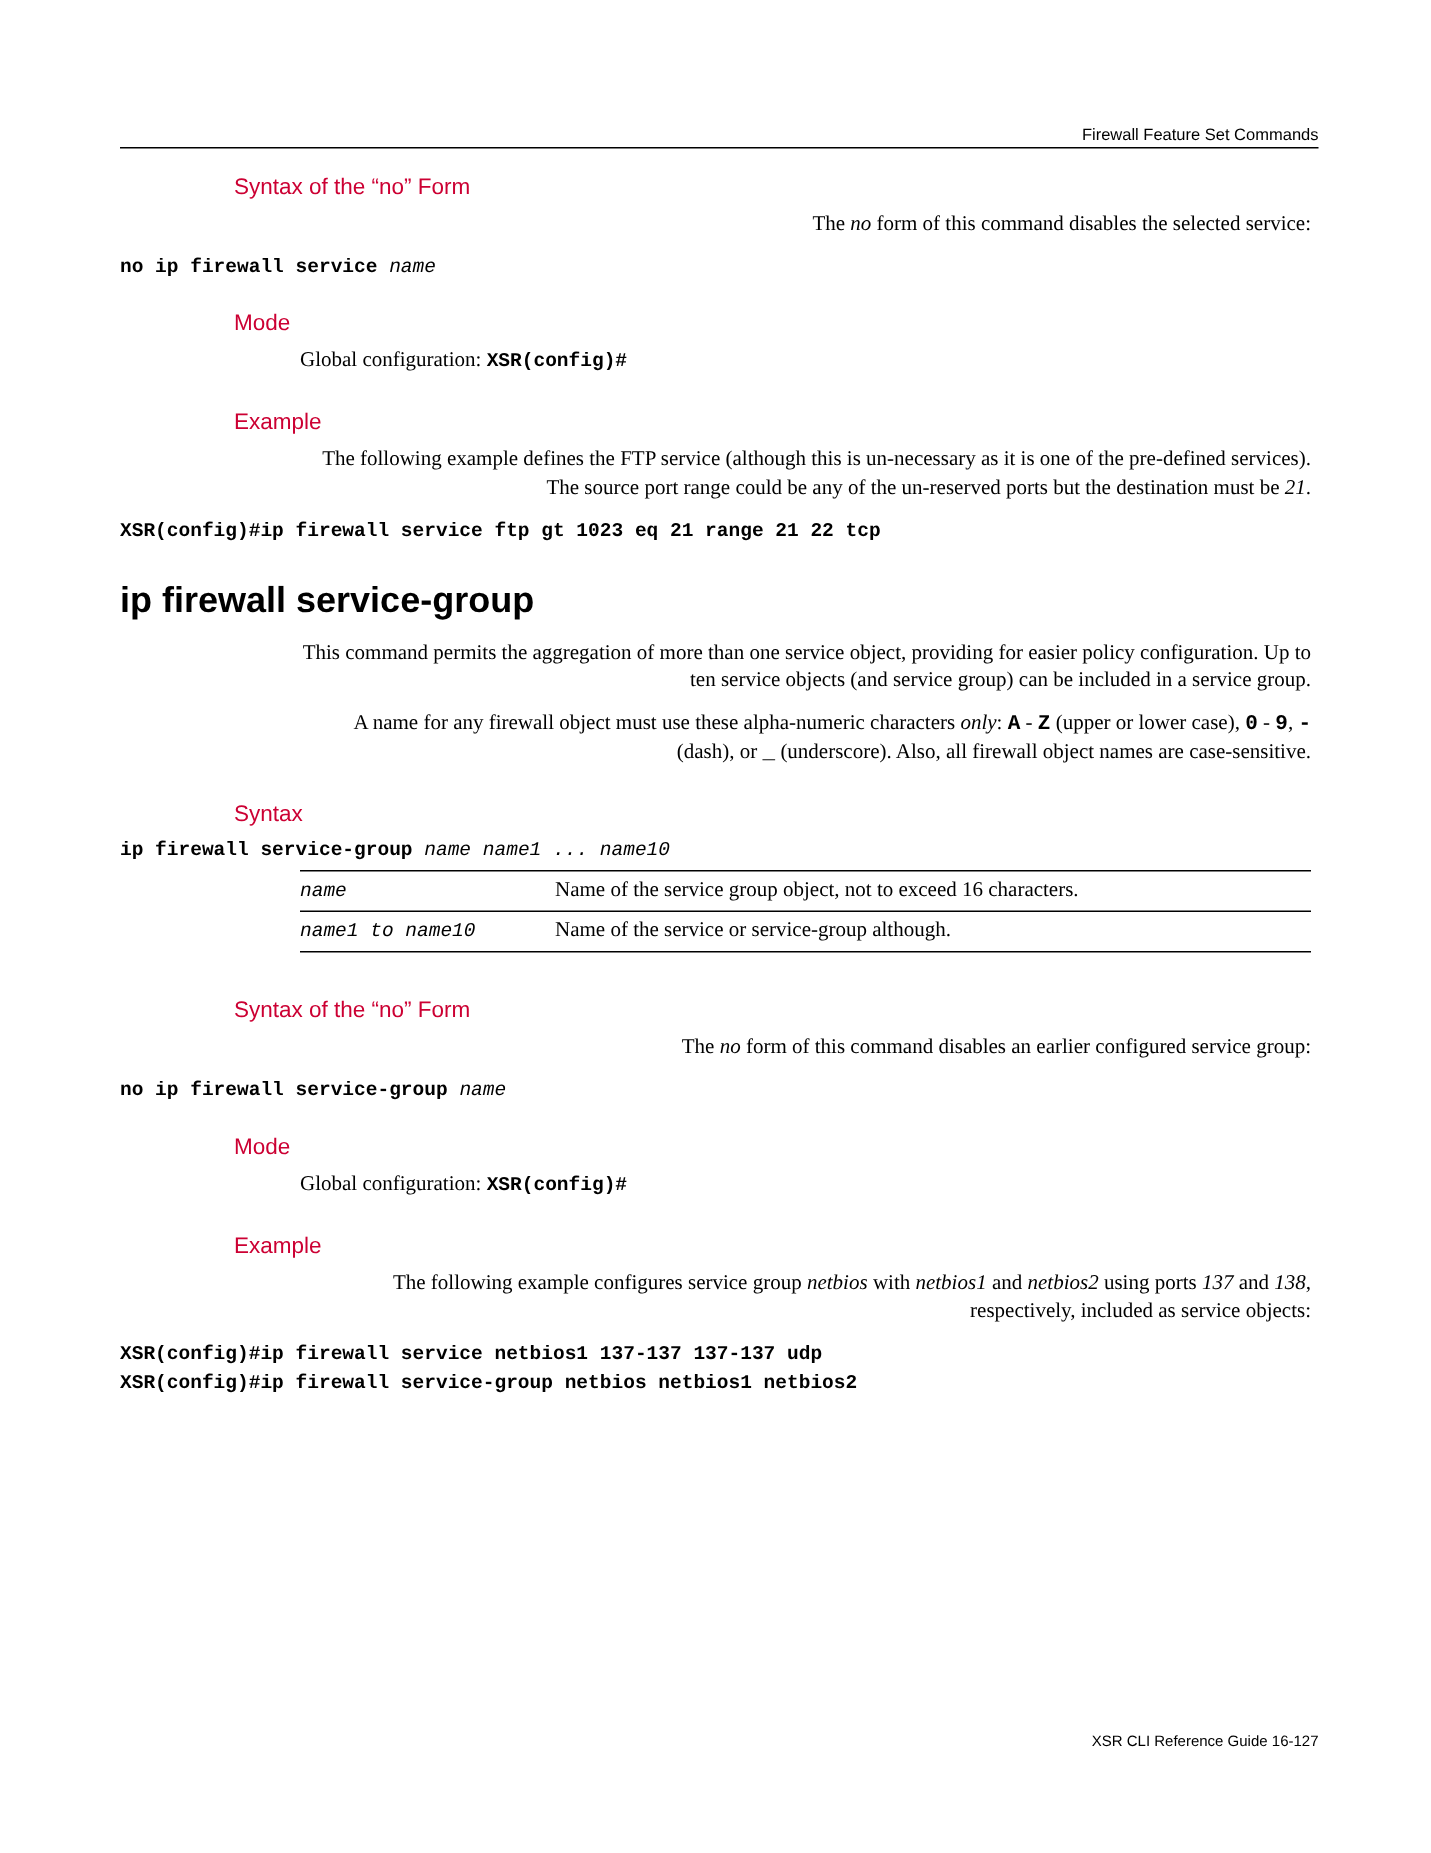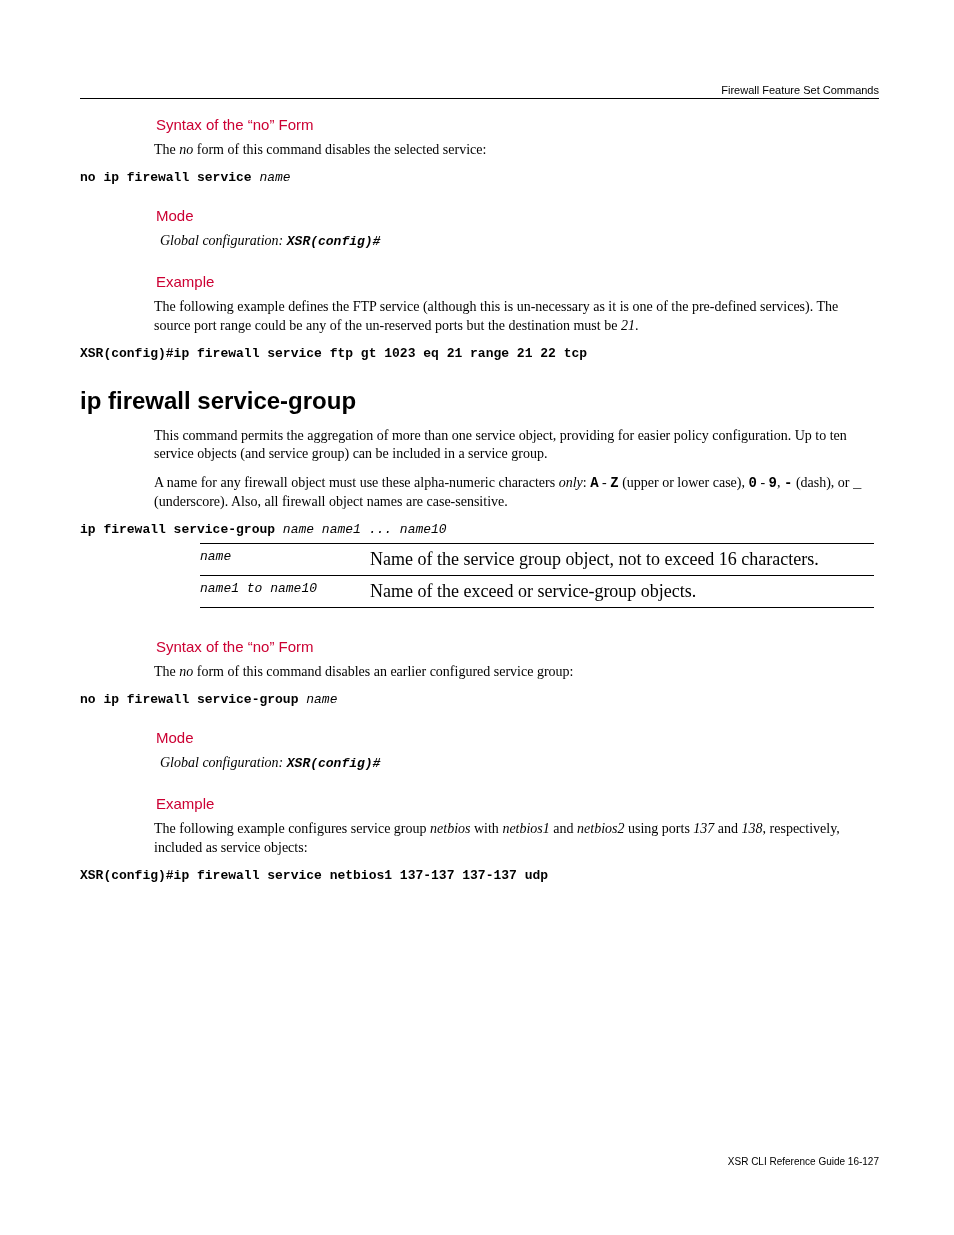--- a/index.html
+++ b/index.html
@@ -43,55 +43,55 @@
   h3.sub-heading {
     font-family: Arial, Helvetica, sans-serif;
     font-weight: normal;
     font-size: 15px;
     color: #cc0033;
     margin-top: 22px;
     margin-bottom: 8px;
     margin-left: 76px;
   }
   .body-text {
-    margin-left: 74px;
+    margin-left: 120px;
     margin-right: 5px;
     line-height: 1.35;
     margin-bottom: 10px;
     font-size: 14px;
+    text-align: right;
   }
   .body-text .italic { font-style: italic; }
   .code-line {
     font-family: 'Courier New', monospace;
     font-size: 13px;
     margin-bottom: 4px;
   }
   .code-line .bold { font-weight: bold; }
   .code-line .italic { font-style: italic; }
   .body-text-inline {
-    margin-left: 80px;
+    margin-left: 120px;
     line-height: 1.35;
     margin-bottom: 10px;
     font-size: 14px;
-    font-style: italic;
   }
   .body-text-inline .mono { font-family: 'Courier New', monospace; font-weight: bold; font-size: 13px; }
   .param-table {
     margin-left: 120px;
     margin-right: 5px;
     border-collapse: collapse;
     width: calc(100% - 125px);
     margin-top: 6px;
   }
   .param-table td {
     border-top: 1px solid #000;
     border-bottom: 1px solid #000;
     padding: 5px 8px 5px 0;
     vertical-align: top;
-    font-size: 18px;
+    font-size: 14px;
   }
   .param-table td.param-name {
     font-family: 'Courier New', monospace;
     font-style: italic;
     width: 170px;
     font-size: 13px;
   }
   .footer {
     position: absolute;
     bottom: 68px;
@@ -130,32 +130,33 @@
   <p class="code-line">
     <span class="bold">XSR(config)#ip firewall service ftp gt 1023 eq 21 range 21 22 tcp</span>
   </p>
 
   <h2 class="section-title">ip firewall service-group</h2>
   <p class="body-text">This command permits the aggregation of more than one service object, providing for easier policy configuration. Up to ten service objects (and service group) can be included in a service group.</p>
   <p class="body-text">
     <span>A name for any firewall object must use these alpha-numeric characters </span><span class="italic">only</span><span>: </span><span class="bold-inline">A</span><span> - </span><span class="bold-inline">Z</span><span> (upper or lower case), </span><span class="bold-inline">0</span><span> - </span><span class="bold-inline">9</span><span>, </span><span class="bold-inline">-</span><span> (dash), or  </span><span class="bold-inline">_</span><span> (underscore). Also, all firewall object names are case-sensitive.</span>
   </p>
 
+  <h3 class="sub-heading">Syntax</h3>
   <p class="code-line">
     <span class="bold">ip firewall service-group </span><span class="italic">name name1 ... name10</span>
   </p>
   <table class="param-table">
     <tbody>
         <tr>
       <td class="param-name">name</td>
       <td>Name of the service group object, not to exceed 16 characters.</td>
     </tr>
     <tr>
       <td class="param-name">name1 to name10</td>
-      <td>Name of the exceed or service-group objects.</td>
+      <td>Name of the service or service-group although.</td>
     </tr>
   </tbody>
     </table>
 
   <h3 class="sub-heading" style="margin-top:30px">Syntax of the “no” Form</h3>
   <p class="body-text">
     <span>The </span><span class="italic">no</span><span> form of this command disables an earlier configured service group:</span>
   </p>
   <p class="code-line">
     <span class="bold">no ip firewall service-group </span><span class="italic">name</span>
@@ -164,16 +165,17 @@
   <h3 class="sub-heading">Mode</h3>
   <p class="body-text-inline">
     <span>Global configuration: </span><span class="mono">XSR(config)#</span>
   </p>
 
   <h3 class="sub-heading">Example</h3>
   <p class="body-text">
     <span>The following example configures service group </span><span class="italic">netbios</span><span> with </span><span class="italic">netbios1</span><span> and </span><span class="italic">netbios2</span><span> using ports </span><span class="italic">137</span><span> and </span><span class="italic">138</span><span>, respectively, included as service objects:</span>
   </p>
   <p class="code-line"><span class="bold">XSR(config)#ip firewall service netbios1 137-137 137-137 udp</span></p>
+  <p class="code-line"><span class="bold">XSR(config)#ip firewall service-group netbios netbios1 netbios2</span></p>
 
 </div>
 
 <div class="footer">XSR CLI Reference Guide   16-127</div>
 
 </body></html>

